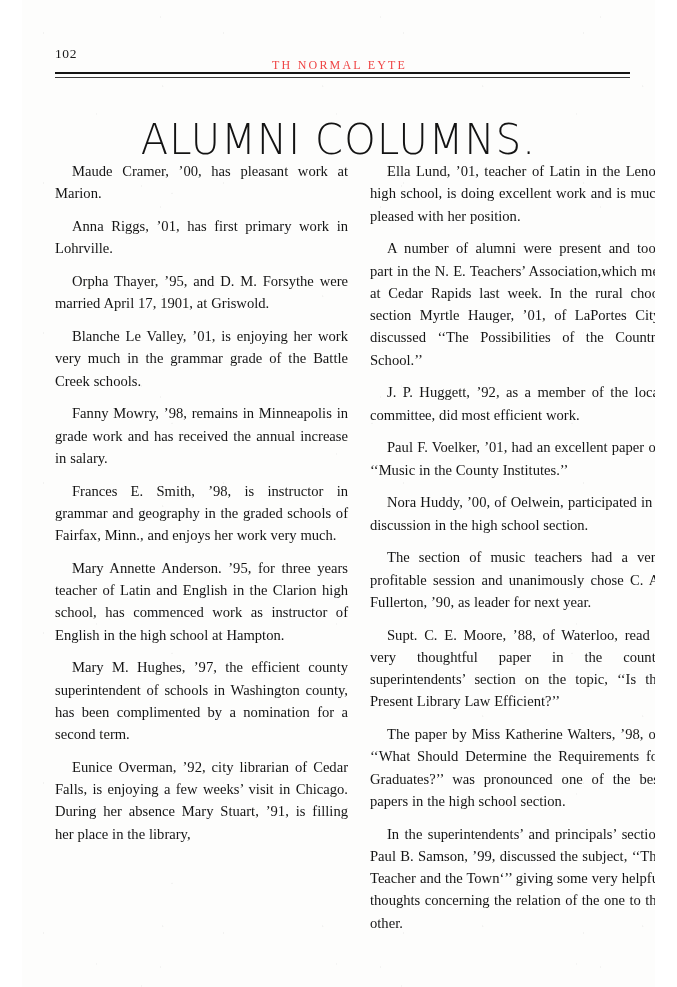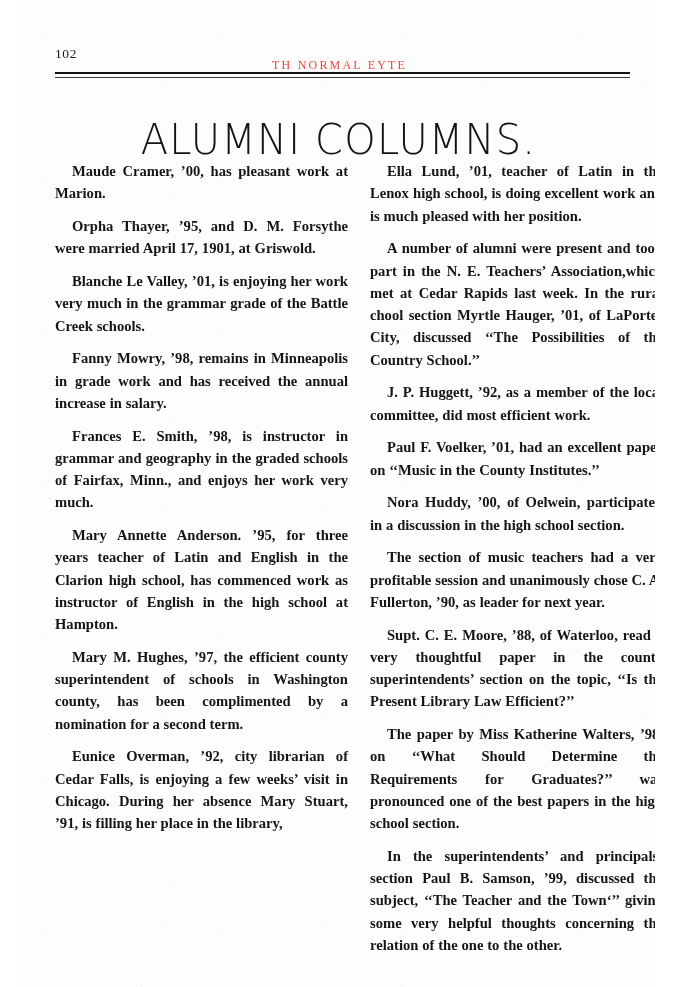--- a/index.html
+++ b/index.html
@@ -106,21 +106,20 @@
 
   .para {
     margin: 0 0 10.5px 0;
     font-size: 14.6px;
     line-height: 1.525;
     text-align: justify;
     text-justify: inter-word;
     text-indent: 17px;
     hyphens: none;
     word-spacing: 0.2px;
-    font-weight: bold;
   }
 
   .para:last-child {
     margin-bottom: 0;
   }
 
   
   .speckle {
     position: absolute;
     inset: 0;
@@ -150,20 +149,21 @@
     <div class="rule-thick"></div>
     <div class="rule-gap"></div>
     <div class="rule-thin"></div>
   </div>
 
   <h1 class="display-title">ALUMNI COLUMNS.</h1>
 
   <div class="columns">
     <div class="column">
         <p class="para">Maude Cramer, ’00, has pleasant work at Marion.</p>
+        <p class="para">Anna Riggs, ’01, has first primary work in Lohrville.</p>
         <p class="para">Orpha Thayer, ’95, and D. M. Forsythe were married April 17, 1901, at Griswold.</p>
         <p class="para">Blanche Le Valley, ’01, is enjoying her work very much in the grammar grade of the Battle Creek schools.</p>
         <p class="para">Fanny Mowry, ’98, remains in Minneapolis in grade work and has received the annual increase in salary.</p>
         <p class="para">Frances E. Smith, ’98, is instructor in grammar and geography in the graded schools of Fairfax, Minn., and enjoys her work very much.</p>
         <p class="para">Mary Annette Anderson. ’95, for three years teacher of Latin and English in the Clarion high school, has commenced work as instructor of English in the high school at Hampton.</p>
         <p class="para">Mary M. Hughes, ’97, the efficient county superintendent of schools in Washington county, has been complimented by a nomination for a second term.</p>
         <p class="para">Eunice Overman, ’92, city librarian of Cedar Falls, is enjoying a few weeks’ visit in Chicago.  During her absence Mary Stuart, ’91, is filling her place in the library,</p>
       </div>
     <div class="column">
         <p class="para">Ella Lund, ’01, teacher of Latin in the Lenox high school, is doing excellent work and is much pleased with her position.</p>

